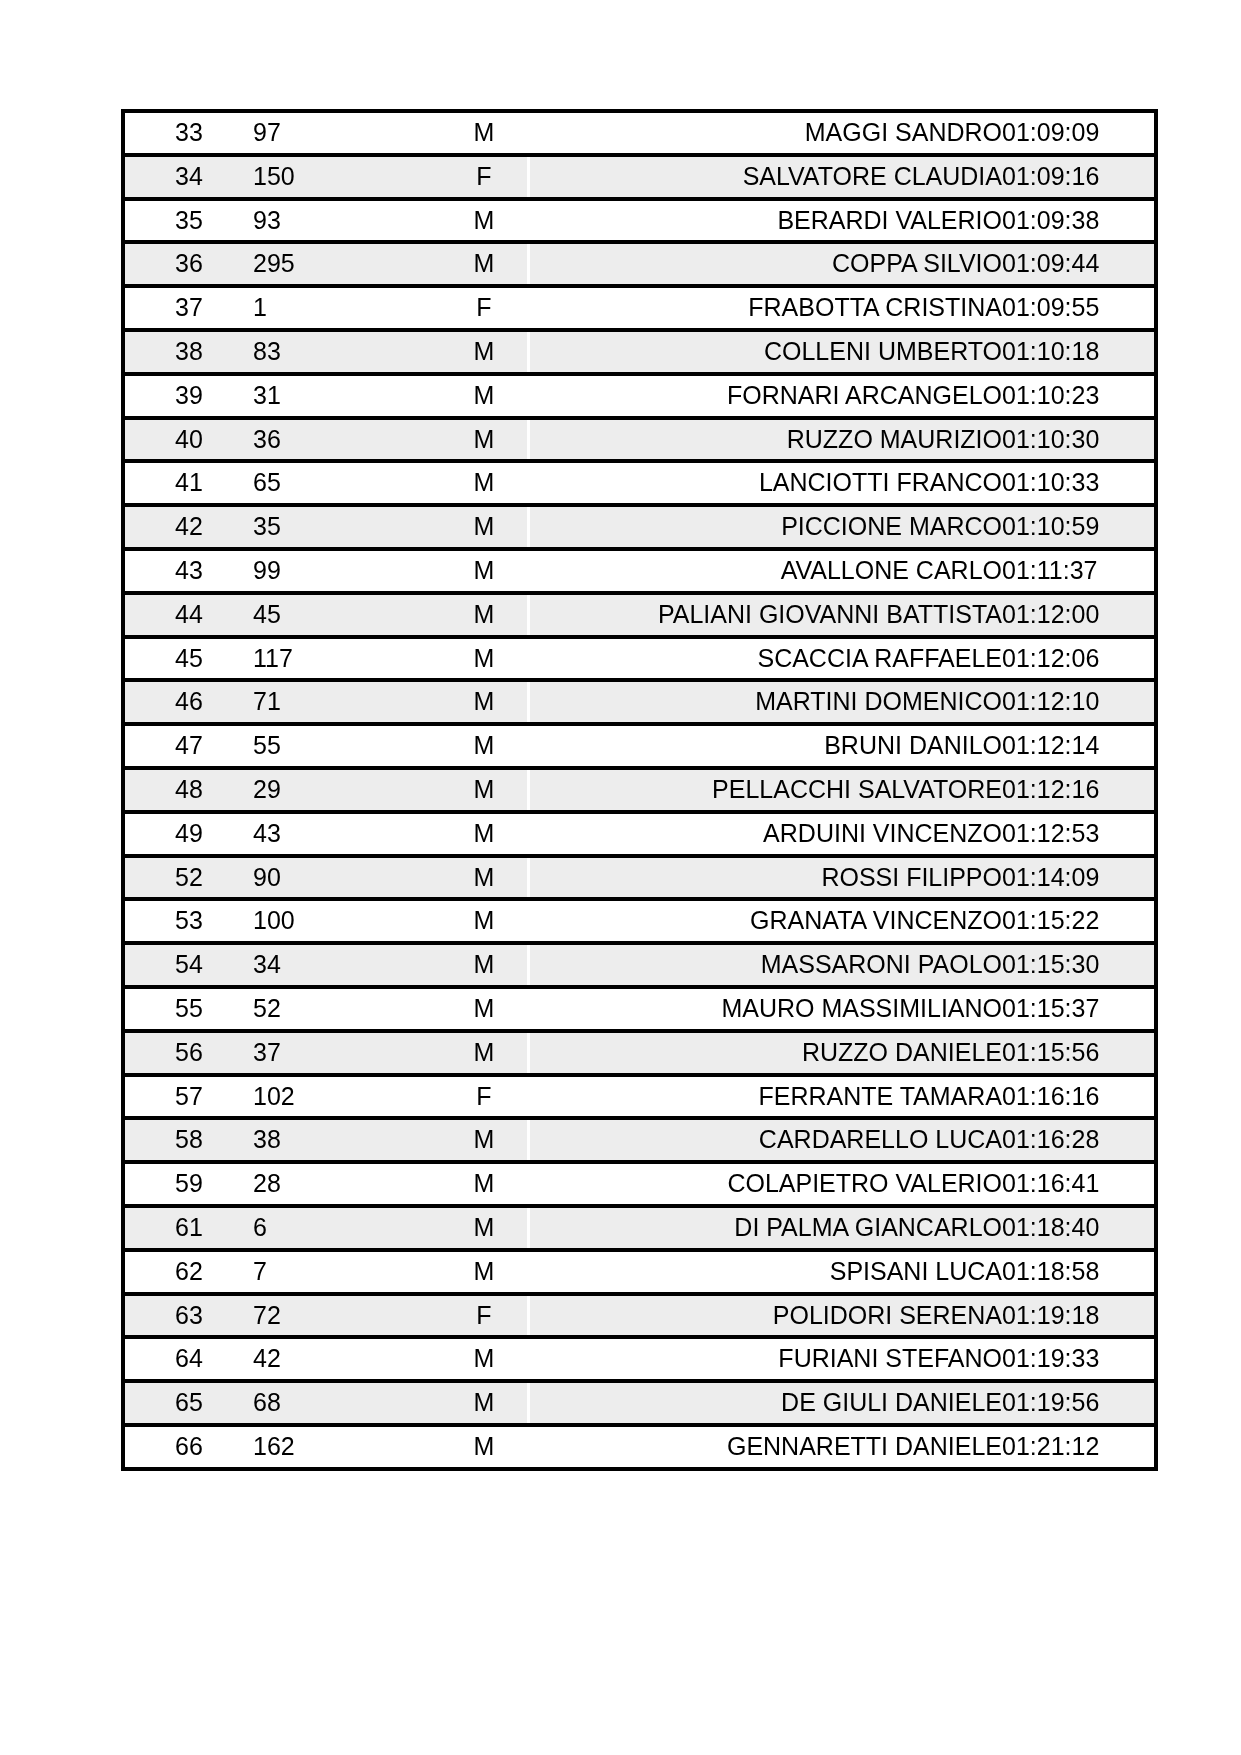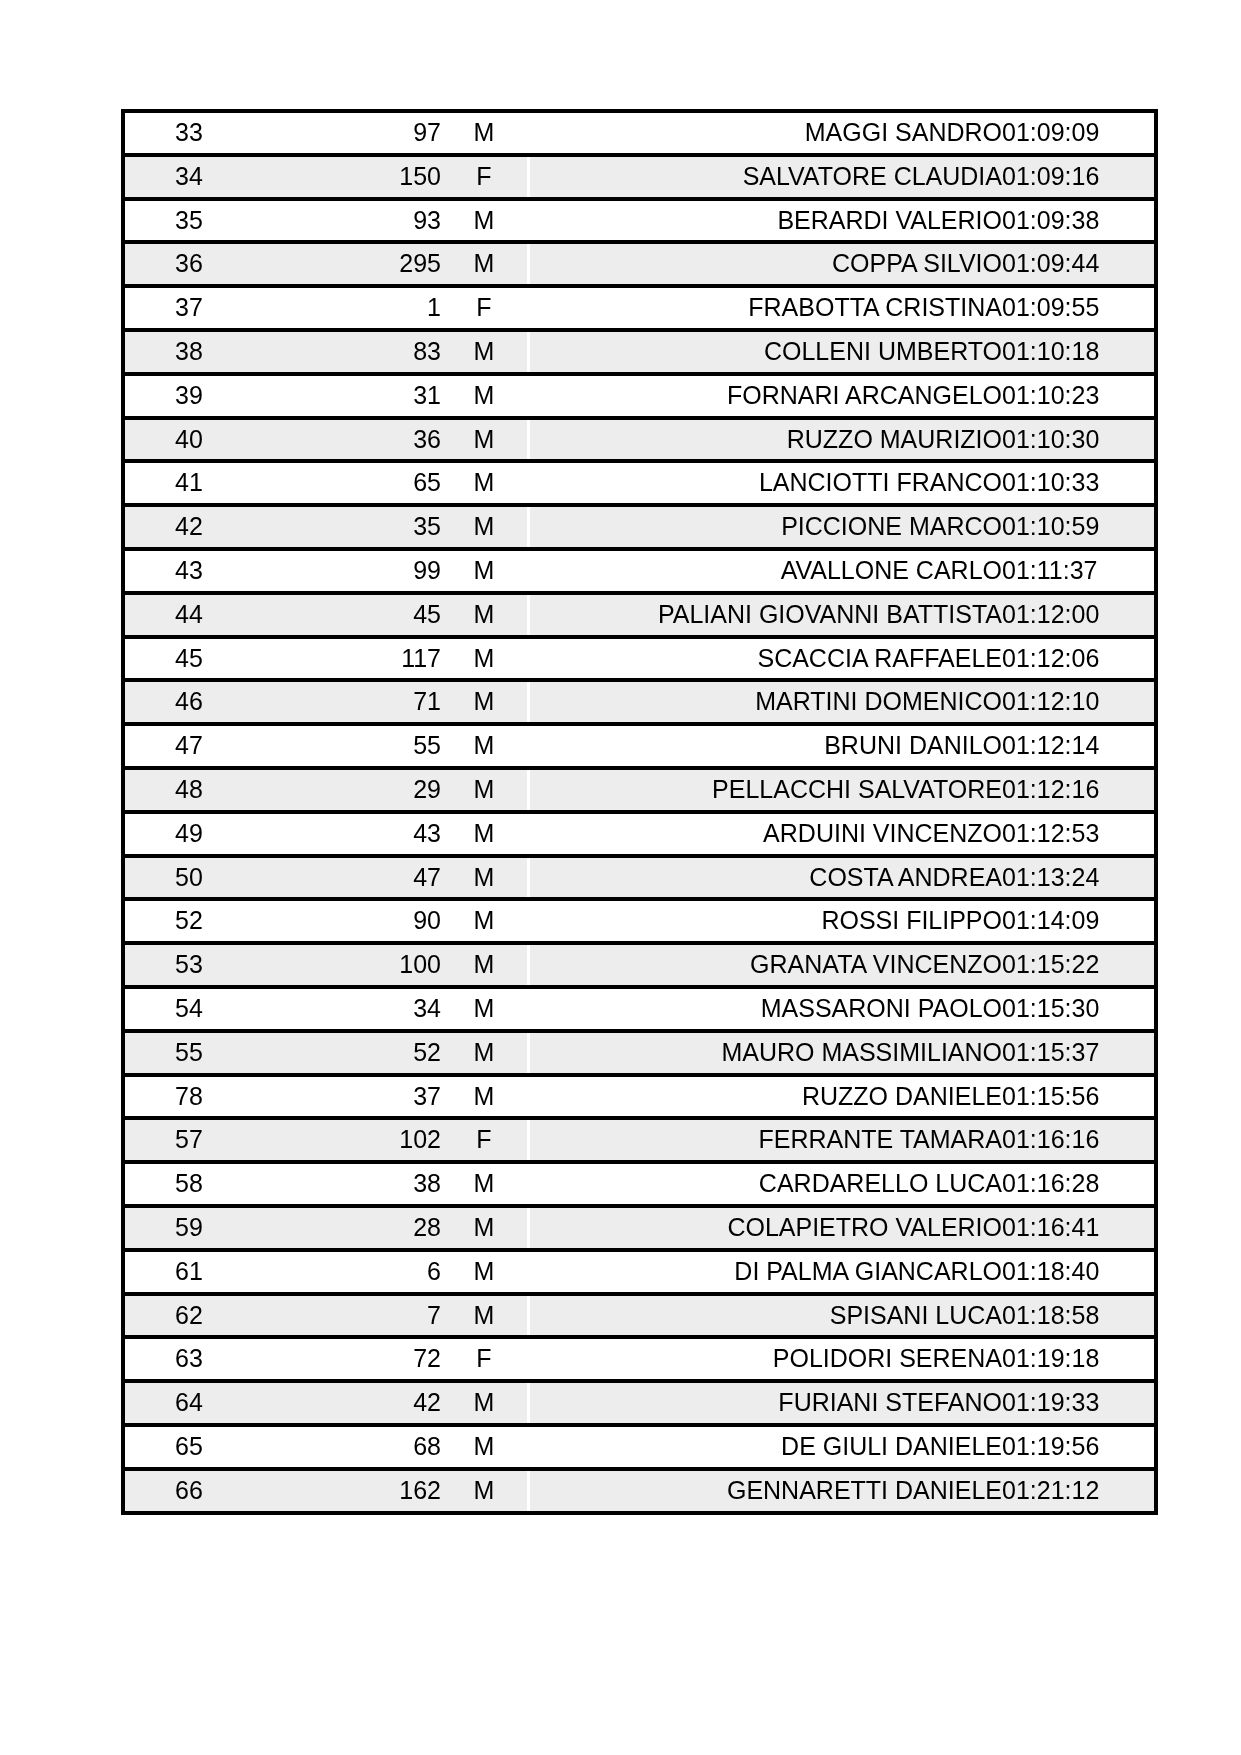--- a/index.html
+++ b/index.html
@@ -34,21 +34,21 @@
     white-space: nowrap;
     overflow: hidden;
   }
   table.results tr + tr td {
     border-top: 4px solid #000000;
   }
   table.results tr:nth-child(even) td {
     background: #ededed;
   }
   td.col-rank   { width: 128px; text-align: center; }
-  td.col-bib    { width: 188px; text-align: right; }
+  td.col-bib    { width: 188px; text-align: left; }
   td.col-gender { width: 86px;  text-align: center; }
   td.col-name   { width: 472px; text-align: right; padding-left: 5px;
                   border-left: 3px solid #ffffff; }
   td.col-time   { width: 152px; padding-right: 28px; }
 </style>
 </head>
 <body>
 
 <div class="page">
   <table class="results">
@@ -166,27 +166,20 @@
           <td class="col-time">01:12:16</td>
         </tr>
         <tr>
           <td class="col-rank">49</td>
           <td class="col-bib">43</td>
           <td class="col-gender">M</td>
           <td class="col-name">ARDUINI VINCENZO</td>
           <td class="col-time">01:12:53</td>
         </tr>
         <tr>
-          <td class="col-rank">50</td>
-          <td class="col-bib">47</td>
-          <td class="col-gender">M</td>
-          <td class="col-name">COSTA ANDREA</td>
-          <td class="col-time">01:13:24</td>
-        </tr>
-        <tr>
           <td class="col-rank">52</td>
           <td class="col-bib">90</td>
           <td class="col-gender">M</td>
           <td class="col-name">ROSSI FILIPPO</td>
           <td class="col-time">01:14:09</td>
         </tr>
         <tr>
           <td class="col-rank">53</td>
           <td class="col-bib">100</td>
           <td class="col-gender">M</td>
@@ -201,21 +194,21 @@
           <td class="col-time">01:15:30</td>
         </tr>
         <tr>
           <td class="col-rank">55</td>
           <td class="col-bib">52</td>
           <td class="col-gender">M</td>
           <td class="col-name">MAURO MASSIMILIANO</td>
           <td class="col-time">01:15:37</td>
         </tr>
         <tr>
-          <td class="col-rank">78</td>
+          <td class="col-rank">56</td>
           <td class="col-bib">37</td>
           <td class="col-gender">M</td>
           <td class="col-name">RUZZO DANIELE</td>
           <td class="col-time">01:15:56</td>
         </tr>
         <tr>
           <td class="col-rank">57</td>
           <td class="col-bib">102</td>
           <td class="col-gender">F</td>
           <td class="col-name">FERRANTE TAMARA</td>

